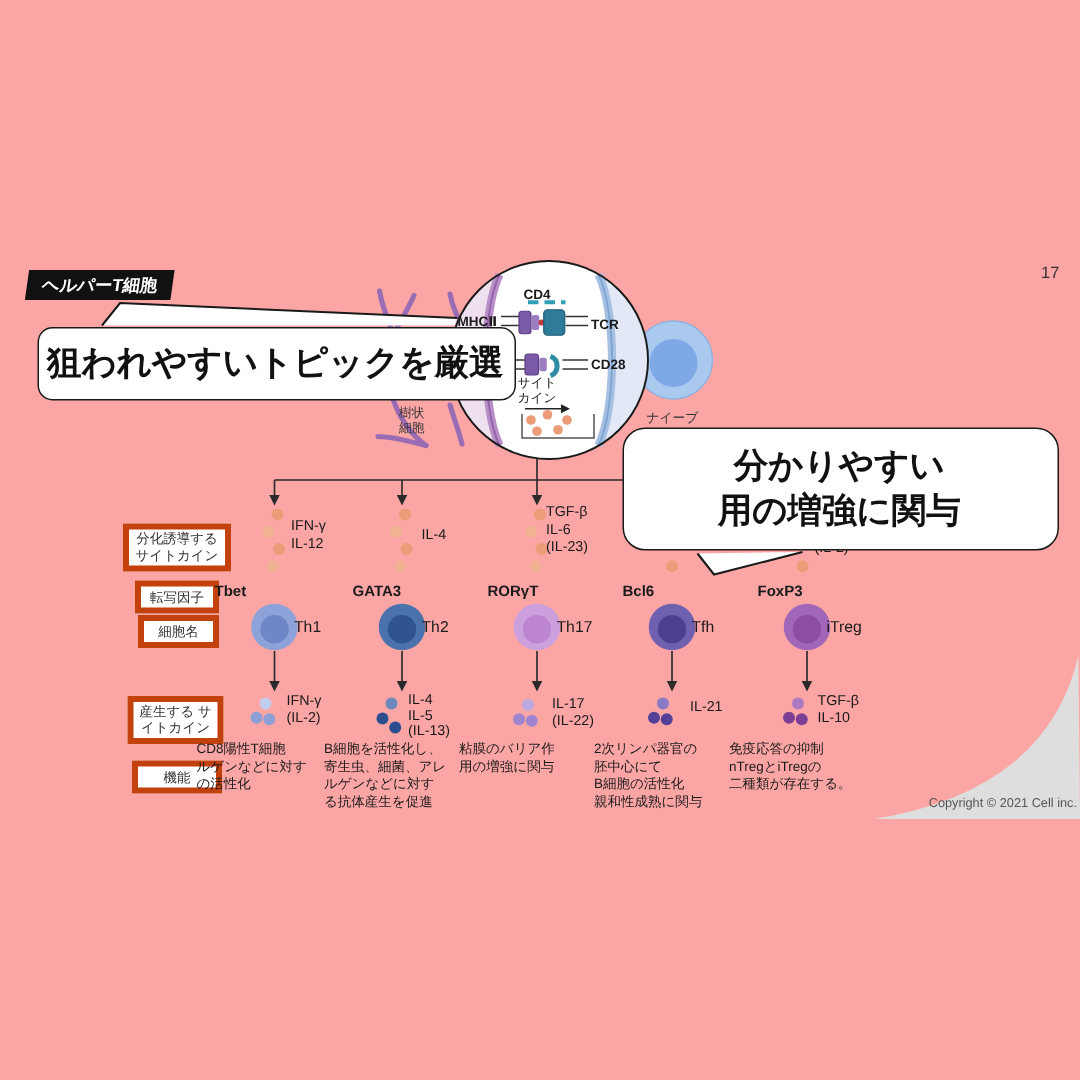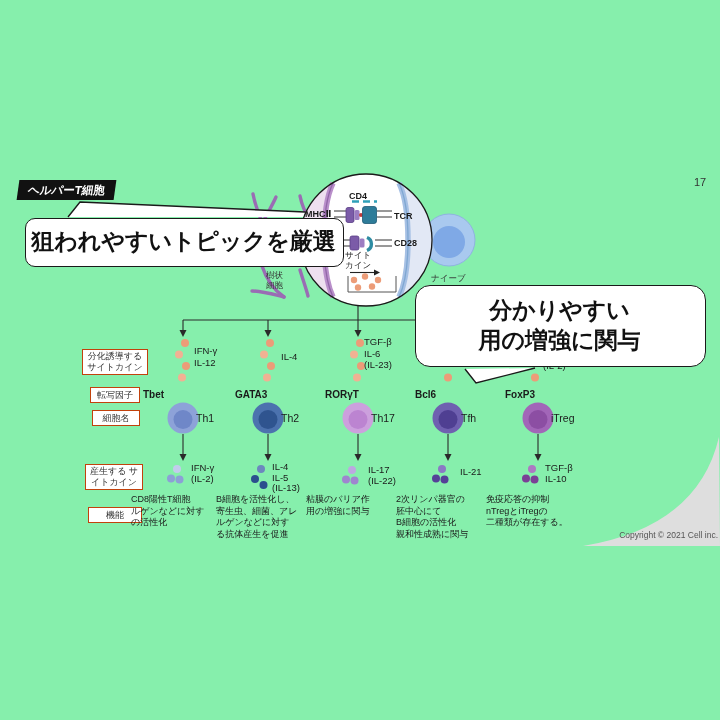--- a/index.html
+++ b/index.html
@@ -1,27 +1,27 @@
 <!DOCTYPE html>
 <html><head>
 <meta charset="utf-8">
 <style>
   html,body{margin:0;padding:0;background:#fff;}
-  #canvas{position:relative;width:720px;height:720px;background:#86efac;overflow:hidden;
+  #canvas{position:relative;width:720px;height:720px;background:#fca5a5;overflow:hidden;
           font-family:"Liberation Sans","DejaVu Sans",sans-serif;}
   .t{position:absolute;color:#1a1a1a;white-space:pre-line;line-height:1.15;}
   .c{text-align:left;}
   .art{position:absolute;left:0;top:0;z-index:1;}
   .lbl{z-index:2;}
   .bubble-body{position:absolute;background:#fff;border:1.6px solid #1a1a1a;z-index:10;}
   .bubble-txt{position:absolute;z-index:12;font-weight:bold;color:#111;text-align:center;}
   .tail{position:absolute;z-index:11;}
   .badge{position:absolute;background:#111;color:#fff;font-weight:bold;z-index:3;
          display:flex;align-items:center;justify-content:center;transform:skewX(-8deg);}
-  .rowbox{position:absolute;background:#fff;border:1px solid #c2410c;color:#333;z-index:2;
+  .rowbox{position:absolute;background:#fff;border:4px solid #c2410c;color:#333;z-index:2;
           display:flex;align-items:center;justify-content:center;text-align:center;}
 </style>
 </head>
 <body>
 
 <div id="canvas">
 
   <svg class="art" width="720" height="720" viewBox="0 0 720 720">
 
     <path d="M 583 546 Q 698 527 719 437 L 720 546 Z" fill="#DEDEDE"></path>

